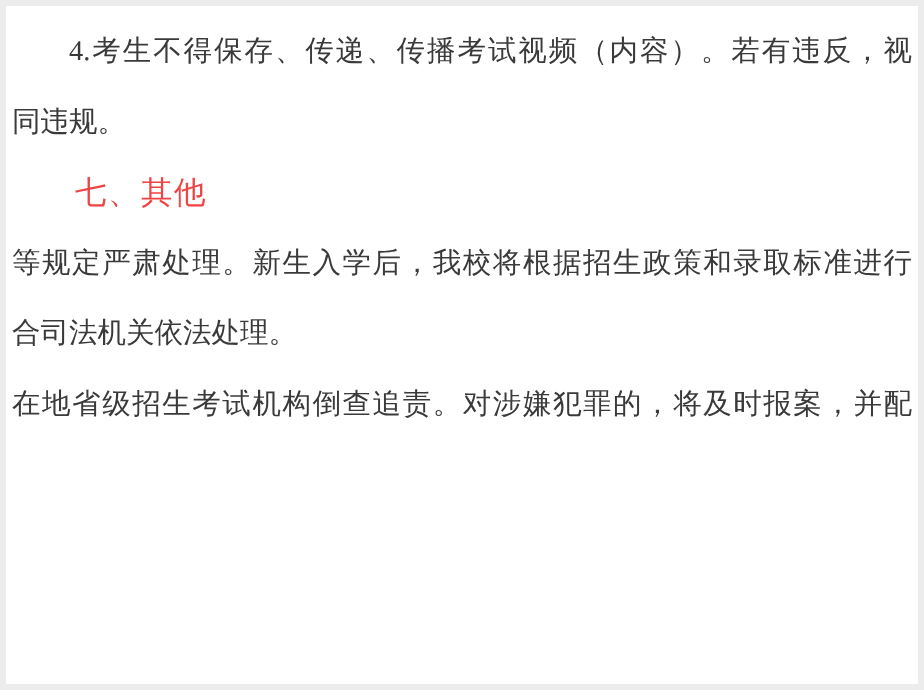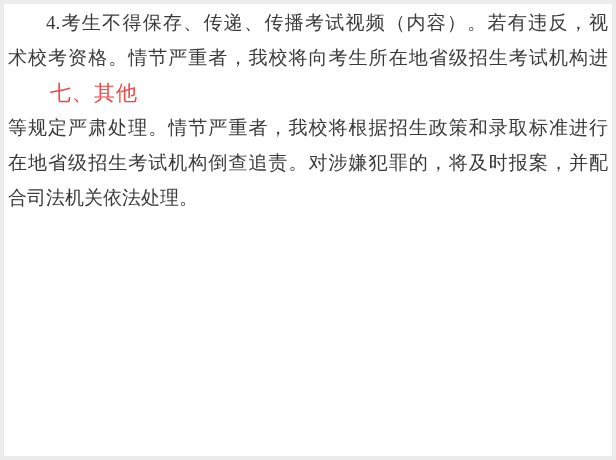--- a/index.html
+++ b/index.html
@@ -18,20 +18,21 @@
     overflow: hidden;
     font-family: "Liberation Serif", serif;
   }
   .line {
     height: 35px;
     line-height: 35px;
     font-size: 19px;
     color: #3a3a3a;
     white-space: nowrap;
     text-align: left;
+    margin-top: 12px;
   }
   .line.fill {
     text-align: justify;
     text-align-last: justify;
     -moz-text-align-last: justify;
   }
   .line.indent {
     text-indent: 2em;
   }
   .line.heading {
@@ -40,18 +41,18 @@
     font-size: 21px;
     color: #ef4444;
     letter-spacing: 1px;
   }
 </style>
 </head>
 <body>
 
 <div class="page">
   <div class="line indent fill">4.考生不得保存、传递、传播考试视频（内容）。若有违反，视</div>
-  <div class="line fill">术校考资格。情节严重者，我校将向考生所在地省级招生考试机构进</div>
+  <div class="line">同违规。</div>
   <div class="line heading indent">七、其他</div>
-  <div class="line fill">等规定严肃处理。情节严重者，我校将根据招生政策和录取标准进行</div>
+  <div class="line fill">等规定严肃处理。新生入学后，我校将根据招生政策和录取标准进行</div>
+  <div class="line">合司法机关依法处理。</div>
   <div class="line fill">在地省级招生考试机构倒查追责。对涉嫌犯罪的，将及时报案，并配</div>
-  <div class="line">合司法机关依法处理。</div>
 </div>
 
 </body></html>

